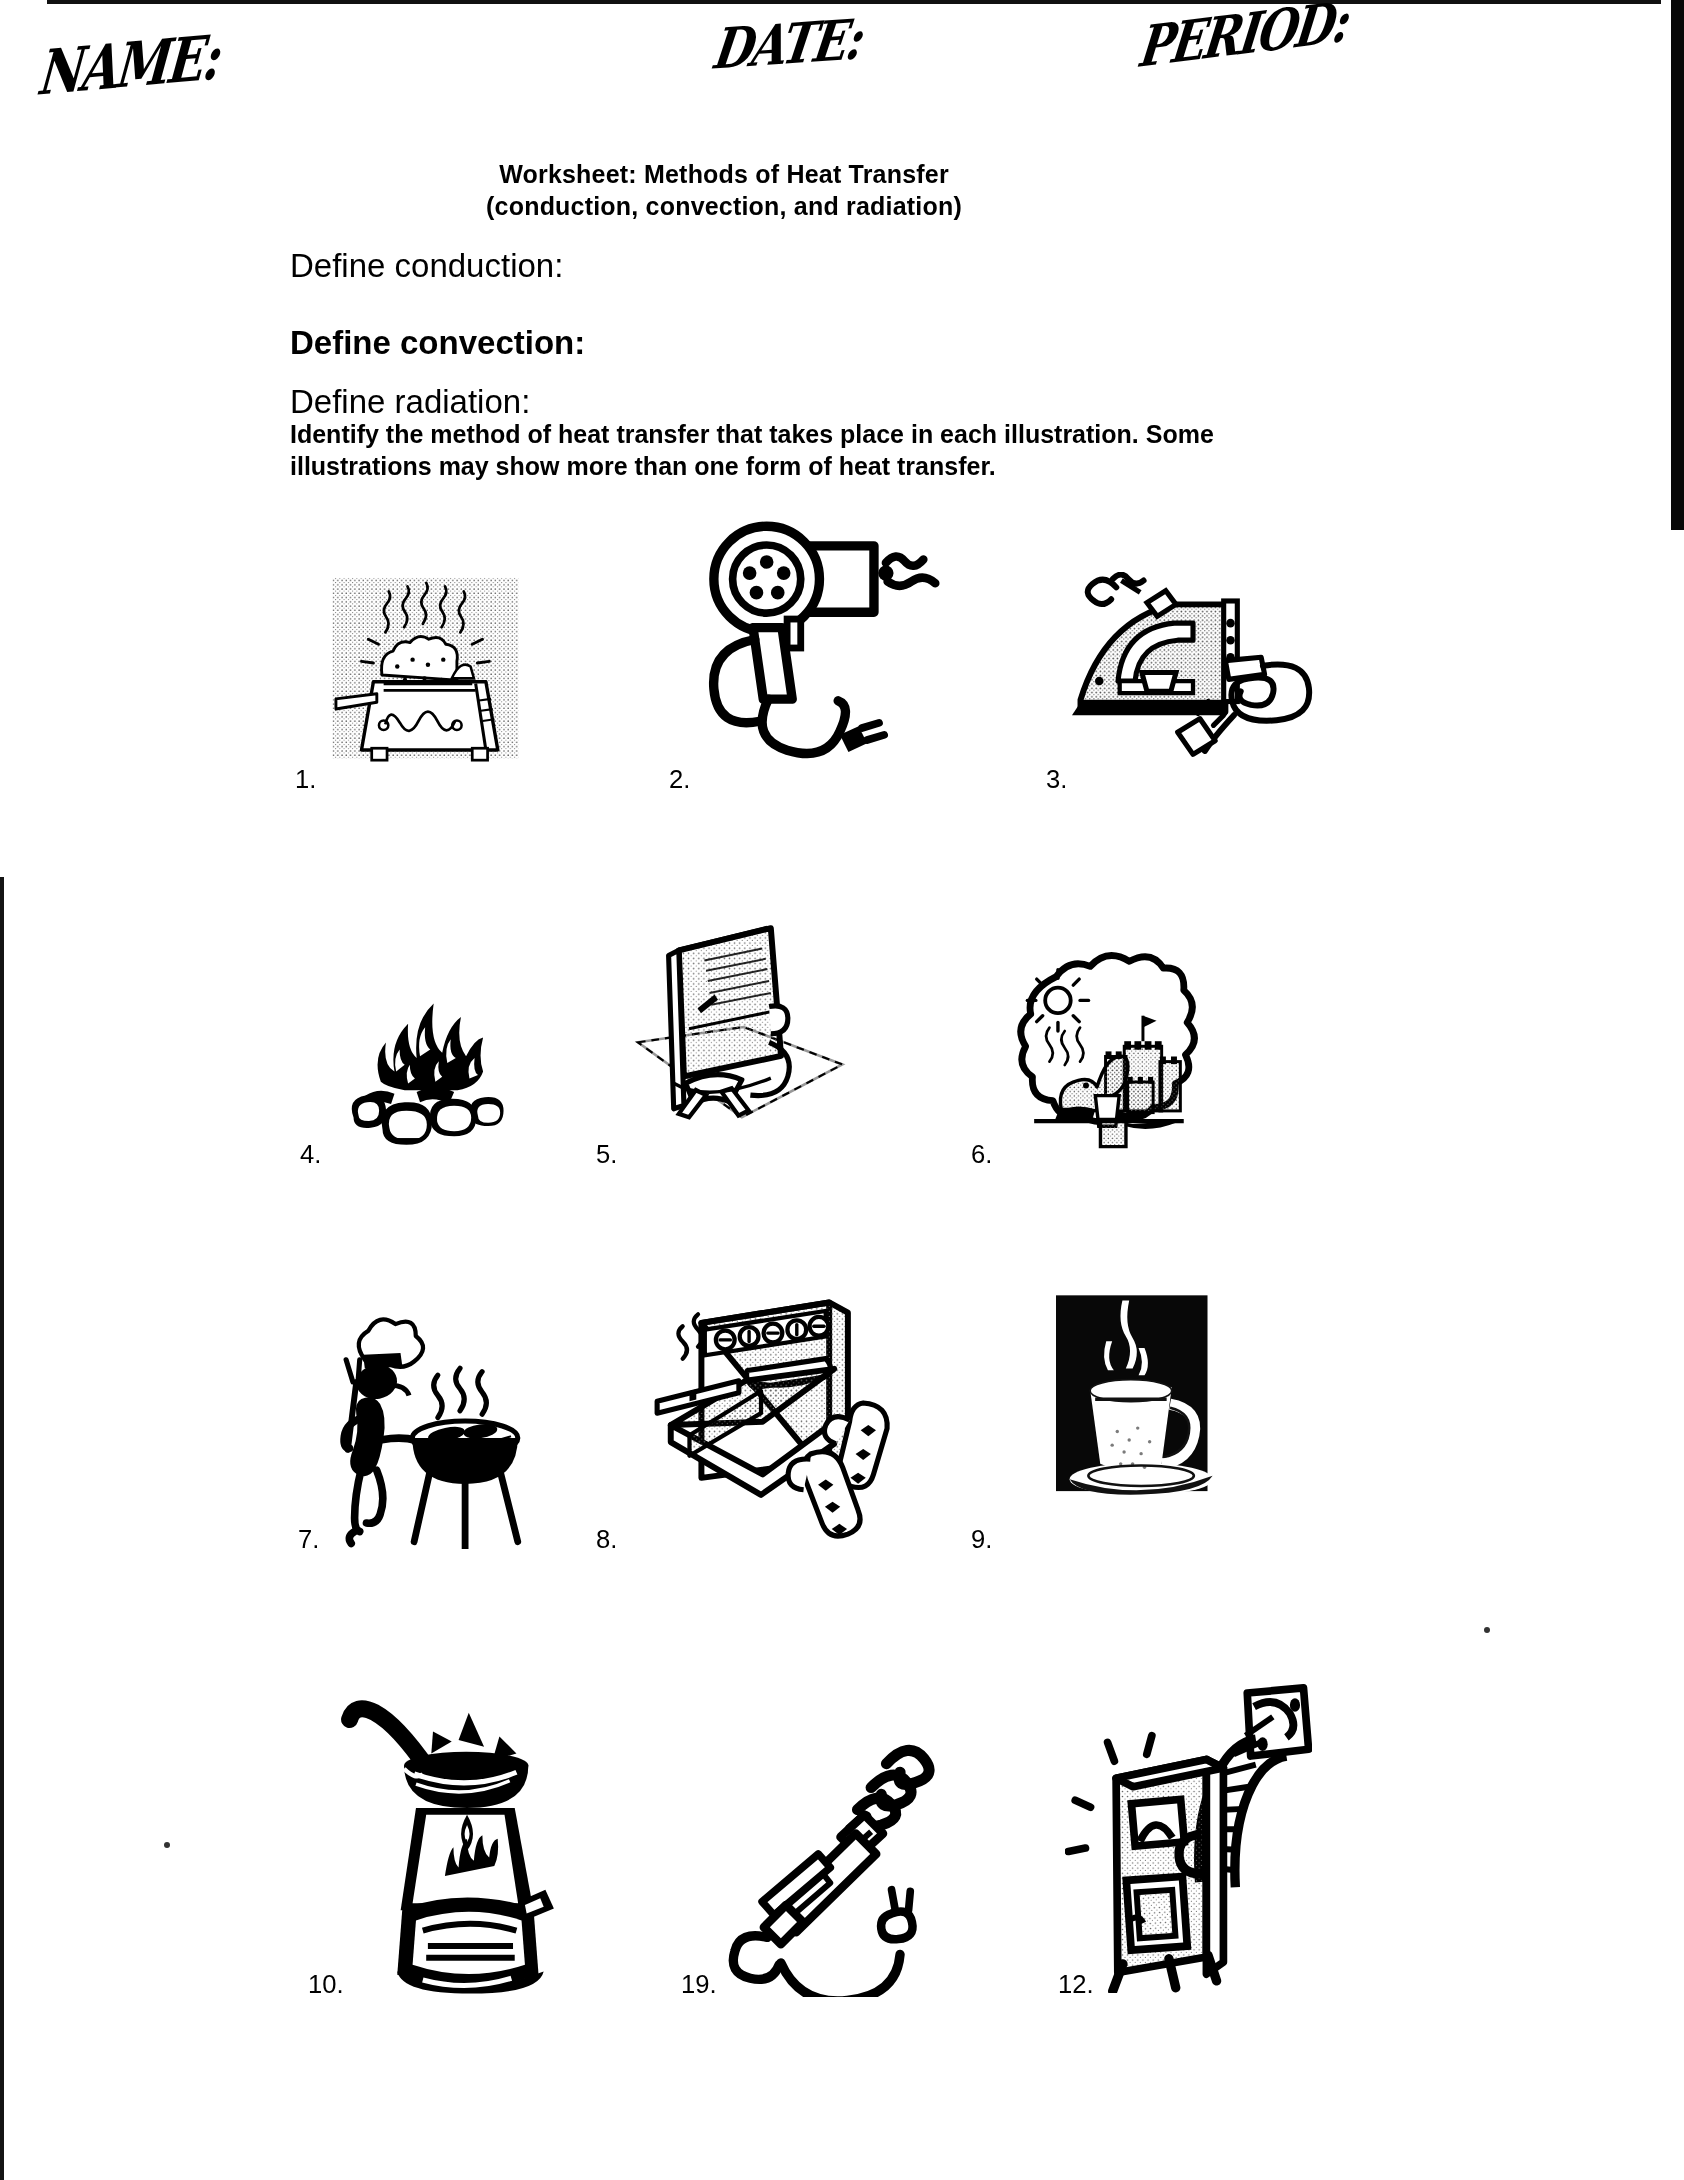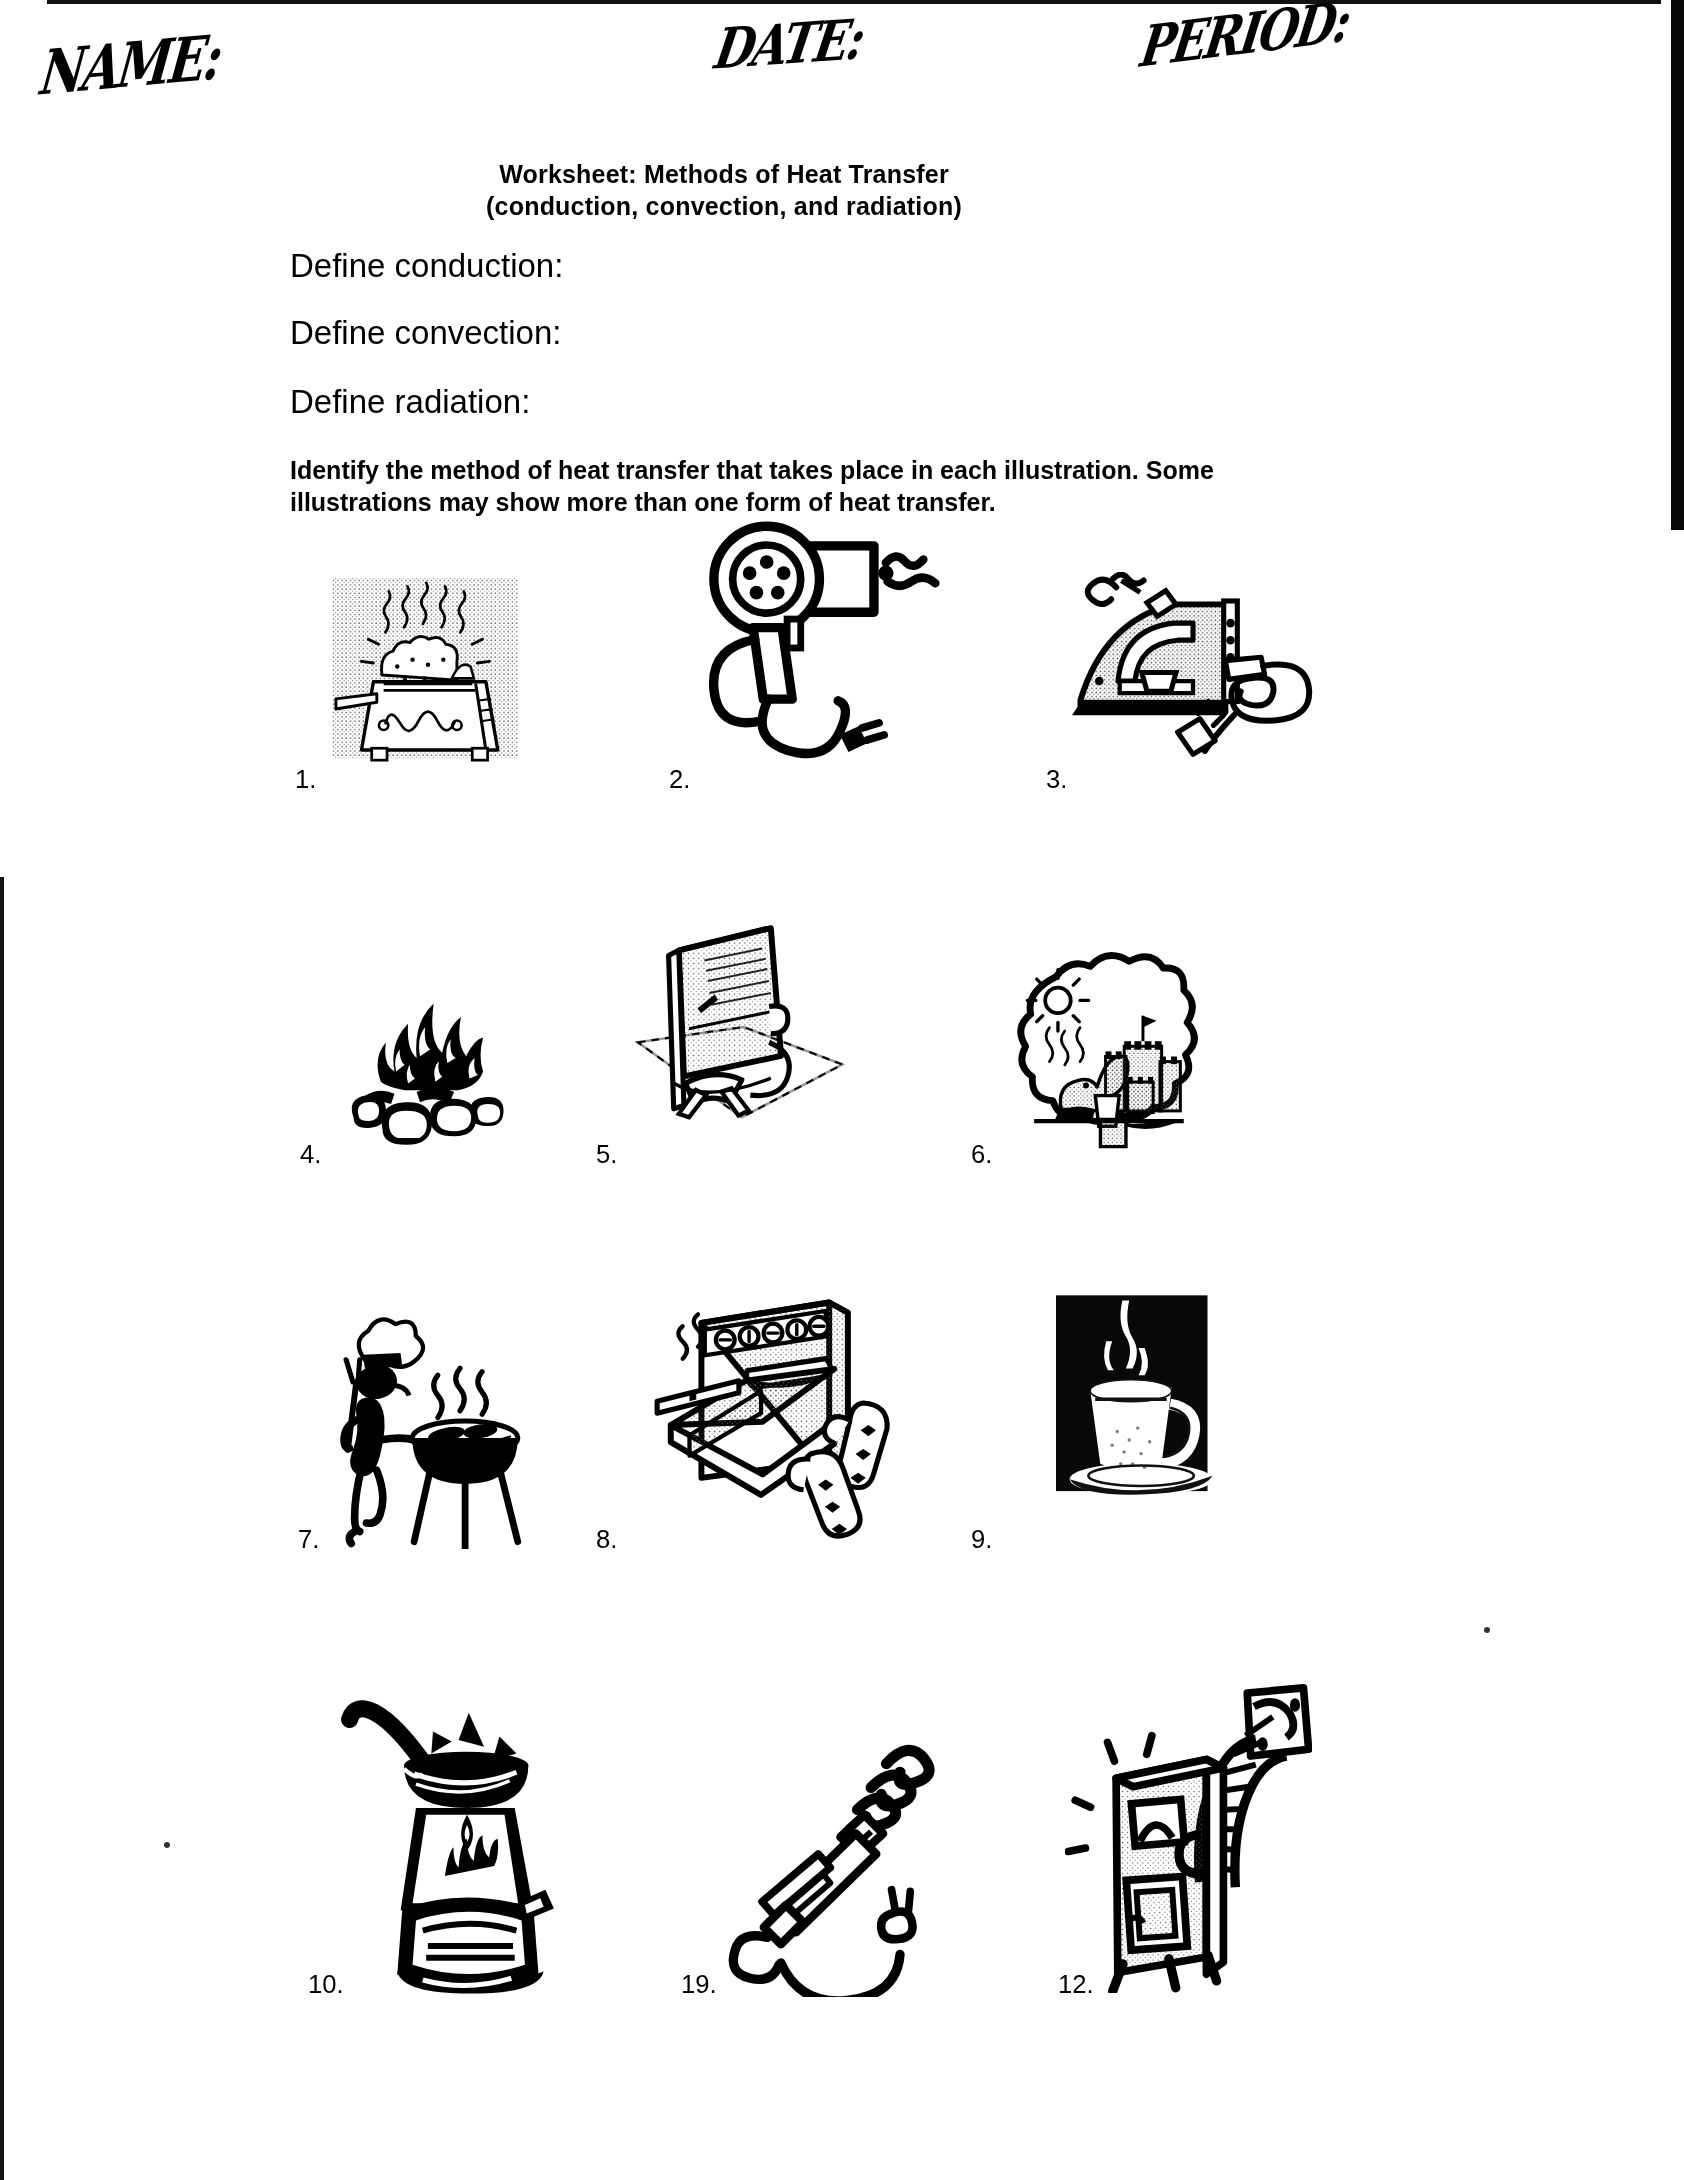--- a/index.html
+++ b/index.html
@@ -72,26 +72,26 @@
     letter-spacing: 0.2px;
   }
   .prompt {
     position: absolute;
     left: 290px;
     font-size: 33px;
     font-weight: 400;
     white-space: nowrap;
   }
   #p-conduction { top: 247px; }
-  #p-convection { top: 314px; }
+  #p-convection { top: 324px; font-weight: bold; }
   #p-radiation  { top: 383px; }
 
   .instruction {
     position: absolute;
-    left: 290px; top: 454px;
+    left: 290px; top: 418px;
     width: 1005px;
     font-size: 25px;
     font-weight: 700;
     line-height: 32px;
   }
 
   
   .itemnum {
     position: absolute;
     font-size: 25.6px;

